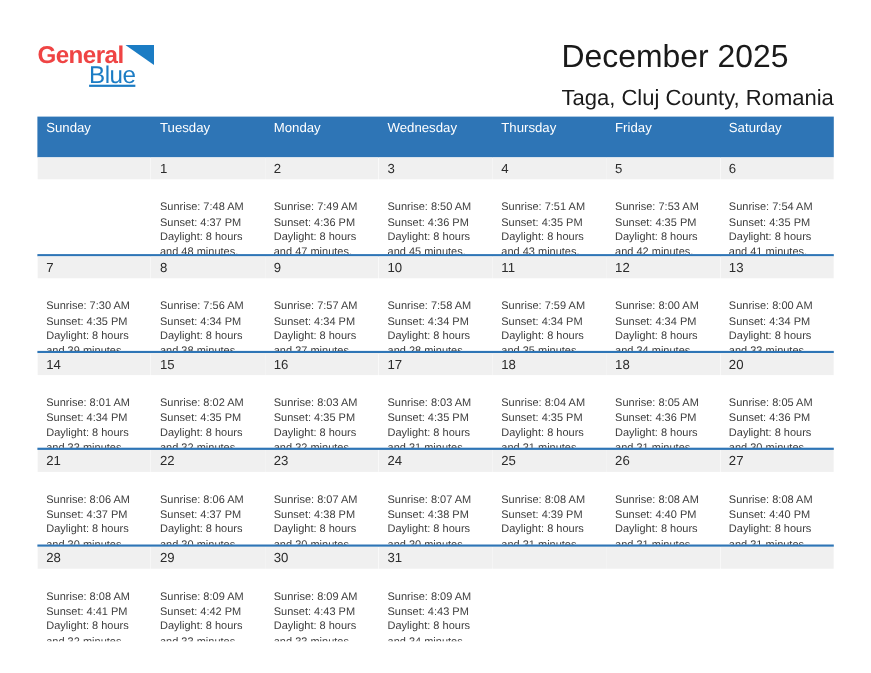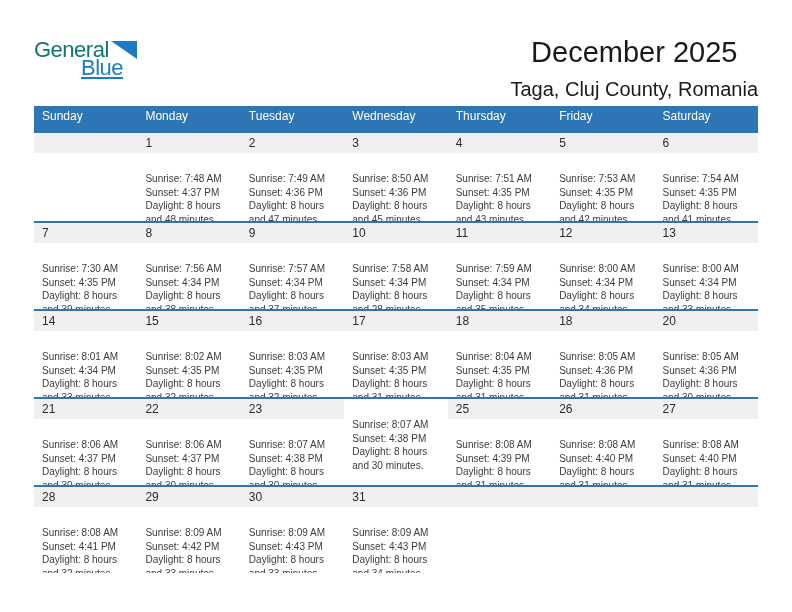--- a/index.html
+++ b/index.html
@@ -10,36 +10,36 @@
     position: relative;
     color: #3c3c3c;
     overflow: hidden;
   }
   .page { position: absolute; inset: 0; background: #ffffff; }
 
   
   .logo { position: absolute; left: 34px; top: 39px; line-height: 1; }
   .logo-row1 { display: flex; align-items: flex-start; }
   .logo-general {
-    font-size: 22px; color: #0f766e; letter-spacing: -0.5px; font-weight: 400; text-align: right;
+    font-size: 22px; color: #ef4444; letter-spacing: -0.5px; font-weight: 700; text-align: right;
   }
   .logo-tri { margin-left: 2px; margin-top: 2px; display: block; }
   .logo-blue {
     font-size: 22px; color: #1b7cc4; letter-spacing: -0.5px;
     margin-left: 47px; margin-top: -4px; font-weight: 400; text-decoration: underline;
   }
 
   
-  .title-block { position: absolute; right: 34px; top: 36px; text-align: center; }
+  .title-block { position: absolute; right: 34px; top: 36px; text-align: left; }
   .cal-title { font-size: 29px; color: #1a1a1a; font-weight: 400; }
   .cal-subtitle { font-size: 20px; color: #1a1a1a; margin-top: 9px; font-weight: 400; }
 
   
   .calendar { position: absolute; left: 34px; top: 106px; width: 724px; }
-  .weekday-header { display: grid; grid-template-columns: repeat(7, 1fr); background: #2e75b6; height: 27px; }
+  .weekday-header { display: grid; grid-template-columns: repeat(7, 1fr); background: #2e75b6; height: 37px; }
   .weekday-cell {
     color: #ffffff; font-size: 12px; line-height: 21px; padding-left: 8px;
     font-weight: 400; overflow: hidden; white-space: nowrap;
   }
   .week-row { display: grid; grid-template-columns: repeat(7, 1fr); height: 88px; }
   .week-row.bordered { border-top: 2px solid #2e75b6; height: 88px; }
   .day-cell { overflow: hidden; }
   .day-band {
     height: 20px; background: #f0f0f0; font-size: 12px; line-height: 20px;
     padding-left: 8px; color: #2b2b2b;
@@ -63,22 +63,22 @@
   </div>
 
   <div class="title-block">
     <div class="cal-title">December 2025</div>
     <div class="cal-subtitle">Taga, Cluj County, Romania</div>
   </div>
 
   <div class="calendar">
     <div class="weekday-header">
       <div class="weekday-cell">Sunday</div>
+      <div class="weekday-cell">Tuesday</div>
       <div class="weekday-cell">Monday</div>
-      <div class="weekday-cell">Tuesday</div>
       <div class="weekday-cell">Wednesday</div>
       <div class="weekday-cell">Thursday</div>
       <div class="weekday-cell">Friday</div>
       <div class="weekday-cell">Saturday</div>
     </div>
     <div>
         <div class="week-row">
           <div class="day-cell">
             <div class="day-band"></div>
             <div class="day-body"></div>
@@ -267,20 +267,21 @@
           </div>
           <div class="day-cell">
             <div class="day-band">23</div>
             <div class="day-body">
               <div class="day-line">Sunrise: 8:07 AM</div>
               <div class="day-line">Sunset: 4:38 PM</div>
               <div class="day-line">Daylight: 8 hours and 30 minutes.</div>
             </div>
           </div>
           <div class="day-cell">
+            <div class="day-band">24</div>
             <div class="day-body">
               <div class="day-line">Sunrise: 8:07 AM</div>
               <div class="day-line">Sunset: 4:38 PM</div>
               <div class="day-line">Daylight: 8 hours and 30 minutes.</div>
             </div>
           </div>
           <div class="day-cell">
             <div class="day-band">25</div>
             <div class="day-body">
               <div class="day-line">Sunrise: 8:08 AM</div>

